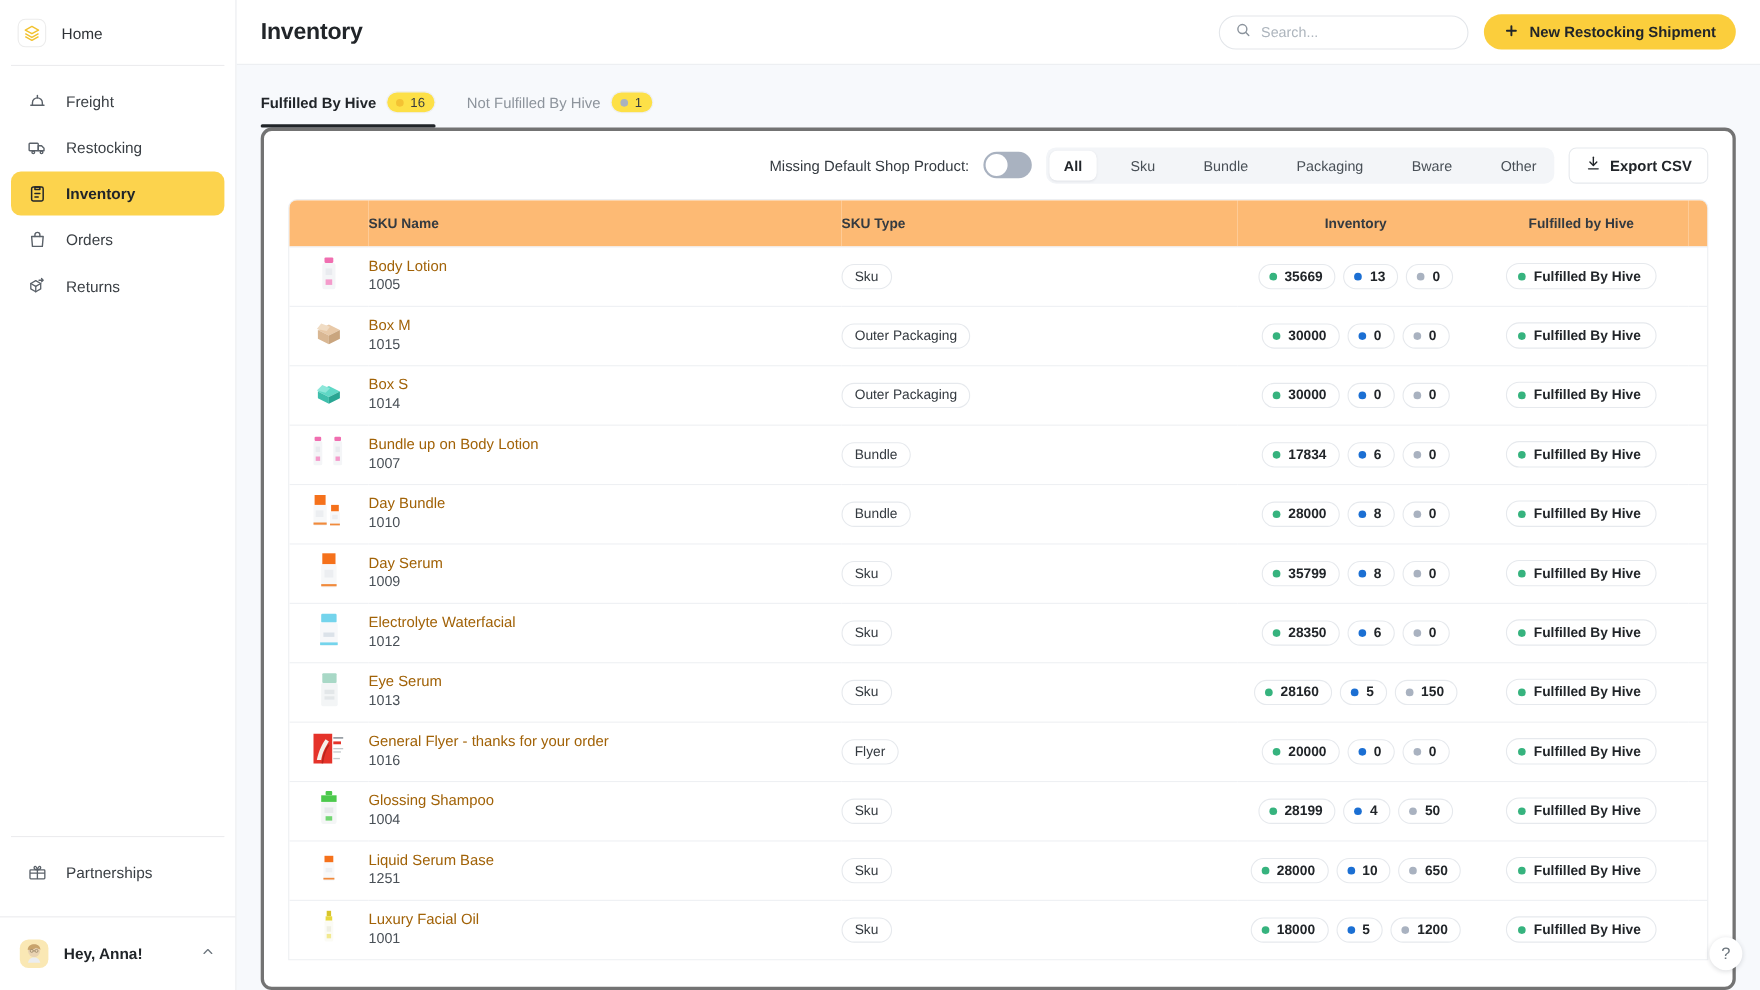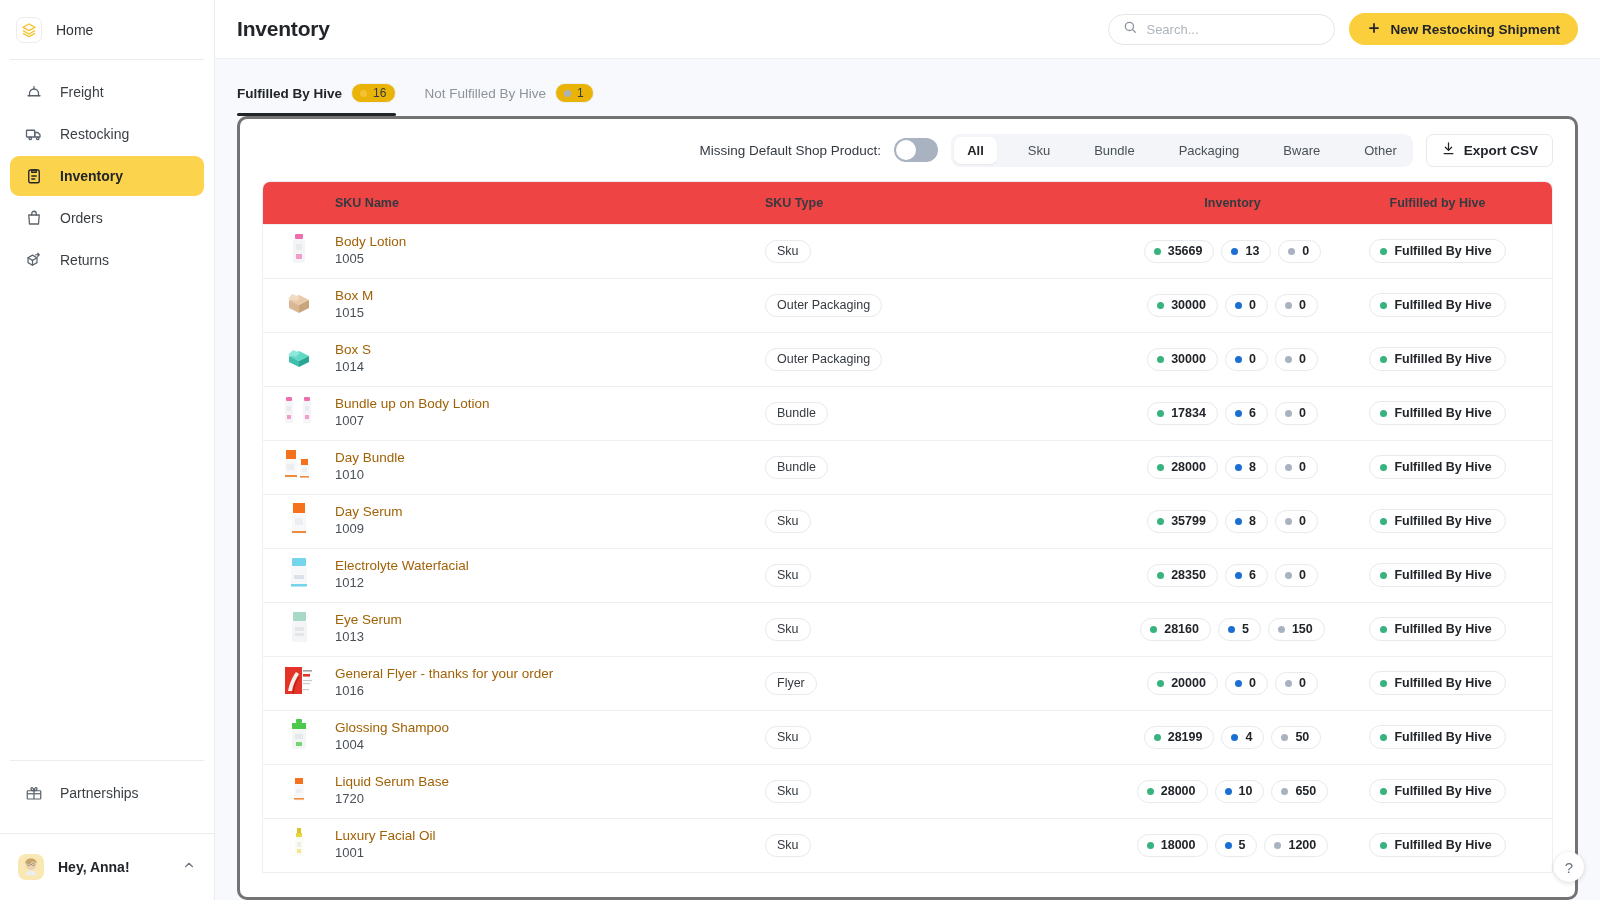--- a/index.html
+++ b/index.html
@@ -82,21 +82,21 @@
   }
 
   
   .tabs-wrap { padding: 0 22px; flex: 0 0 auto; }
   .tabs { display: flex; align-items: flex-end; gap: 28px; height: 57px; }
   .tab { display: flex; align-items: center; gap: 9px; padding-bottom: 13px; cursor: pointer; position: relative; }
   .tab-label { font-size: 13.5px; color: #8d949c; }
   .tab.active .tab-label { font-weight: bold; color: #212529; }
   .tab-badge {
     display: flex; align-items: center; gap: 6px;
-    background: #eab308; border-radius: 11px; padding: 2px 9px 2px 8px;
+    background: #fde047; border-radius: 11px; padding: 2px 9px 2px 8px;
     font-size: 12px; color: #343a40; border: 1px solid #eef0f3;
   }
   .dot { width: 7px; height: 7px; border-radius: 50%; flex: 0 0 7px; }
   .tab.active::after {
     content: ""; position: absolute; left: 0; right: 0; bottom: 0;
     height: 3px; background: #212529; border-radius: 2px;
   }
 
   
   .card-area { padding: 0 22px; flex: 1 1 auto; min-height: 0; }
@@ -135,21 +135,21 @@
     height: 33px; border: 1px solid #e6e9ed; border-radius: 7px; background: #fff;
     display: flex; align-items: center; gap: 8px; padding: 0 14px;
     font-size: 13.5px; font-weight: bold; color: #212529; cursor: pointer;
     font-family: "Liberation Sans", sans-serif;
   }
 
   
   .table-wrap { flex: 1 1 auto; overflow: hidden; margin: 0 0 0 0; padding: 0 0 0 0; }
   .tbl-inner { margin: 0 22px; border: 1px solid #edeff2; border-top-left-radius: 8px; border-top-right-radius: 8px; overflow: hidden; }
   table { width: 100%; border-collapse: collapse; table-layout: fixed; }
-  thead tr { background: #ef4444; height: 42px; }
+  thead tr { background: #fdba74; height: 42px; }
   thead th {
     font-size: 12.5px; font-weight: bold; color: #343a40; text-align: left;
     padding: 0; vertical-align: middle;
   }
   .c-img   { width: 72px; }
   .c-name  { width: 430px; }
   .c-type  { width: 360px; }
   .c-inv   { width: 215px; }
   .c-ful   { width: 195px; }
   .c-menu  { width: 60px; }
@@ -810,21 +810,21 @@
                     </tr>
                     <tr>
                       <td class="thumb-cell"><span class="thumb"><svg viewBox="0 0 30 34">
                             <rect x="11" y="6" width="8" height="6" fill="#F5711B"></rect>
                             <rect x="10" y="12" width="10" height="17" rx="1" fill="#F8F9FA"></rect>
                             <rect x="12" y="17" width="6" height="4" fill="#EEF0F2"></rect>
                             <rect x="10" y="26" width="10" height="1.6" fill="#F08A3C"></rect>
                           </svg></span></td>
                       <td>
                         <div class="sku-name">Liquid Serum Base</div>
-                        <div class="sku-id">1720</div>
+                        <div class="sku-id">1251</div>
                       </td>
                       <td><span class="pill">Sku</span></td>
                       <td>
                         <div class="inv-cell">
                           <span class="inv-pill">
                             <span class="dot" style="background:#36B37E"></span>
                             <span class="v0">28000</span>
                           </span>
                           <span class="inv-pill">
                             <span class="dot" style="background:#1B6FD3"></span>

